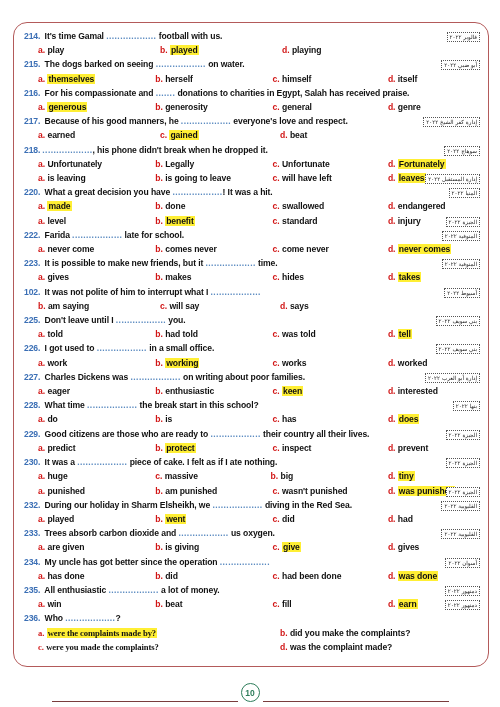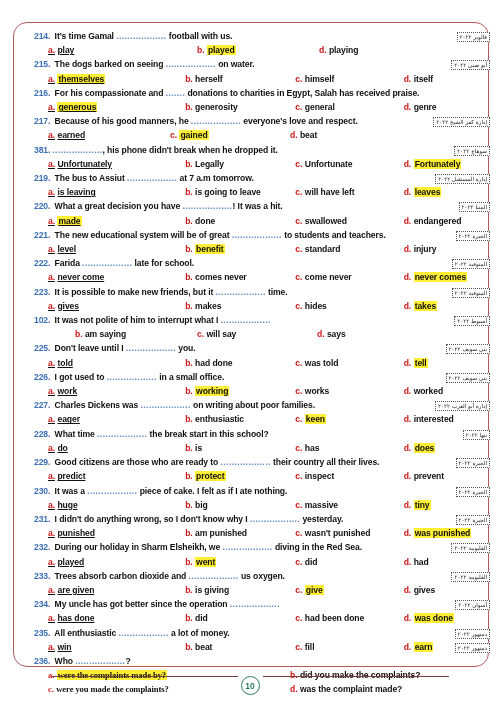--- a/index.html
+++ b/index.html
@@ -19,21 +19,21 @@
   #frame {
     position: absolute;
     left: 13px; top: 22px;
     width: 476px; height: 645px;
     border: 1.3px solid #b35a5a;
     border-radius: 14px 14px 14px 14px;
     background: #fff;
   }
   #content {
     position: absolute;
-    left: 28px; top: 26px;
+    left: 18px; top: 26px;
     width: 470px;
     padding: 3px 4px 0 4px;
   }
 
   .q {
     position: relative;
     margin: 0;
     padding: 0;
   }
   .stem {
@@ -74,22 +74,22 @@
     color: #d11616;
     font-weight: bold;
     margin-right: 2.5px;
   }
   .opt .tx { color: #111; }
   .opt.hl .tx {
     background: #ffef34;
     padding: 0 1px;
   }
   
-  .c1 { width: 122px; text-decoration: underline; }
-  .c2 { width: 122px; margin-left: 27px; }
+  .c1 { width: 122px; }
+  .c2 { width: 122px; }
   .c3 { width: 120px; }
   .c4 { width: 100px; }
   
   .w1 { width: 242px; font-family: Liberation Serif, serif; }
   .w2 { width: 200px; }
 
   
   .srctag {
     position: absolute;
     right: 4px;
@@ -104,21 +104,21 @@
     background: #fff;
   }
 
   
   #footer {
     position: absolute;
     left: 0; right: 0;
     top: 676px;
     height: 26px;
     display: flex;
-    align-items: flex-start;
+    align-items: flex-end;
     justify-content: center;
   }
   .frule {
     height: 1px;
     background: #7a3d3d;
     width: 186px;
   }
   #pagenum {
     width: 19px; height: 19px;
     border: 1.2px solid #2e7d5b;
@@ -170,51 +170,49 @@
       <div class="q">
         <div class="stem"><span class="qnum">217.</span><span> Because of his good manners, he </span><span class="blank">..................</span><span> everyone's love and respect.</span></div>
         <div class="srctag" style="top: 3px;">إدارة كفر الشيخ ٢٠٢٢</div>
         <div class="opts">
           <div class="opt c1"><span class="lt">a.</span><span class="tx">earned</span></div>
           <div class="opt c3 hl"><span class="lt">c.</span><span class="tx">gained</span></div>
           <div class="opt c4"><span class="lt">d.</span><span class="tx">beat</span></div>
         </div>
       </div>
       <div class="q">
-        <div class="stem"><span class="qnum">381.</span><span class="blank">..................</span><span>, his phone didn't break when he dropped it.</span></div>
+        <div class="stem"><span class="qnum">218.</span><span class="blank">..................</span><span>, his phone didn't break when he dropped it.</span></div>
         <div class="srctag" style="top: 3px;">سوهاج ٢٠٢٢</div>
         <div class="opts">
           <div class="opt c1"><span class="lt">a.</span><span class="tx">Unfortunately</span></div>
           <div class="opt c2"><span class="lt">b.</span><span class="tx">Legally</span></div>
           <div class="opt c3"><span class="lt">c.</span><span class="tx">Unfortunate</span></div>
           <div class="opt c4 hl"><span class="lt">d.</span><span class="tx">Fortunately</span></div>
         </div>
       </div>
       <div class="q">
-        <div class="stem"><span class="qnum">219.</span><span> The bus to Assiut </span><span class="blank">..................</span><span> at 7 a.m tomorrow.</span></div>
         <div class="srctag" style="top: 3px;">إدارة المستقبل ٢٠٢٢</div>
         <div class="opts">
           <div class="opt c1"><span class="lt">a.</span><span class="tx">is leaving</span></div>
           <div class="opt c2"><span class="lt">b.</span><span class="tx">is going to leave</span></div>
           <div class="opt c3"><span class="lt">c.</span><span class="tx">will have left</span></div>
           <div class="opt c4 hl"><span class="lt">d.</span><span class="tx">leaves</span></div>
         </div>
       </div>
       <div class="q">
         <div class="stem"><span class="qnum">220.</span><span> What a great decision you have </span><span class="blank">..................</span><span>! It was a hit.</span></div>
         <div class="srctag" style="top: 3px;">المنيا ٢٠٢٢</div>
         <div class="opts">
           <div class="opt c1 hl"><span class="lt">a.</span><span class="tx">made</span></div>
           <div class="opt c2"><span class="lt">b.</span><span class="tx">done</span></div>
           <div class="opt c3"><span class="lt">c.</span><span class="tx">swallowed</span></div>
           <div class="opt c4"><span class="lt">d.</span><span class="tx">endangered</span></div>
         </div>
       </div>
       <div class="q">
-        <div class="stem"><span class="qnum">221.</span><span> The new educational system will be of great </span><span class="blank">..................</span><span> to students and teachers.</span></div>
         <div class="srctag" style="top: 3px;">الجيزة ٢٠٢٢</div>
         <div class="opts">
           <div class="opt c1"><span class="lt">a.</span><span class="tx">level</span></div>
           <div class="opt c2 hl"><span class="lt">b.</span><span class="tx">benefit</span></div>
           <div class="opt c3"><span class="lt">c.</span><span class="tx">standard</span></div>
           <div class="opt c4"><span class="lt">d.</span><span class="tx">injury</span></div>
         </div>
       </div>
       <div class="q">
         <div class="stem"><span class="qnum">222.</span><span> Farida </span><span class="blank">..................</span><span> late for school.</span></div>
@@ -243,21 +241,21 @@
           <div class="opt c2"><span class="lt">b.</span><span class="tx">am saying</span></div>
           <div class="opt c3"><span class="lt">c.</span><span class="tx">will say</span></div>
           <div class="opt c4"><span class="lt">d.</span><span class="tx">says</span></div>
         </div>
       </div>
       <div class="q">
         <div class="stem"><span class="qnum">225.</span><span> Don't leave until I </span><span class="blank">..................</span><span> you.</span></div>
         <div class="srctag" style="top: 3px;">بني سويف ٢٠٢٢</div>
         <div class="opts">
           <div class="opt c1"><span class="lt">a.</span><span class="tx">told</span></div>
-          <div class="opt c2"><span class="lt">b.</span><span class="tx">had done</span></div>
+          <div class="opt c2"><span class="lt">b.</span><span class="tx">had told</span></div>
           <div class="opt c3"><span class="lt">c.</span><span class="tx">was told</span></div>
           <div class="opt c4 hl"><span class="lt">d.</span><span class="tx">tell</span></div>
         </div>
       </div>
       <div class="q">
         <div class="stem"><span class="qnum">226.</span><span> I got used to </span><span class="blank">..................</span><span> in a small office.</span></div>
         <div class="srctag" style="top: 3px;">بني سويف ٢٠٢٢</div>
         <div class="opts">
           <div class="opt c1"><span class="lt">a.</span><span class="tx">work</span></div>
           <div class="opt c2 hl"><span class="lt">b.</span><span class="tx">working</span></div>
@@ -293,27 +291,26 @@
           <div class="opt c2 hl"><span class="lt">b.</span><span class="tx">protect</span></div>
           <div class="opt c3"><span class="lt">c.</span><span class="tx">inspect</span></div>
           <div class="opt c4"><span class="lt">d.</span><span class="tx">prevent</span></div>
         </div>
       </div>
       <div class="q">
         <div class="stem"><span class="qnum">230.</span><span> It was a </span><span class="blank">..................</span><span> piece of cake. I felt as if I ate nothing.</span></div>
         <div class="srctag" style="top: 3px;">الجيزة ٢٠٢٢</div>
         <div class="opts">
           <div class="opt c1"><span class="lt">a.</span><span class="tx">huge</span></div>
+          <div class="opt c3"><span class="lt">c.</span><span class="tx">massive</span></div>
           <div class="opt c2"><span class="lt">b.</span><span class="tx">big</span></div>
-          <div class="opt c3"><span class="lt">c.</span><span class="tx">massive</span></div>
           <div class="opt c4 hl"><span class="lt">d.</span><span class="tx">tiny</span></div>
         </div>
       </div>
       <div class="q">
-        <div class="stem"><span class="qnum">231.</span><span> I didn't do anything wrong, so I don't know why I </span><span class="blank">..................</span><span> yesterday.</span></div>
         <div class="srctag" style="top: 3px;">الجيزة ٢٠٢٢</div>
         <div class="opts">
           <div class="opt c1"><span class="lt">a.</span><span class="tx">punished</span></div>
           <div class="opt c2"><span class="lt">b.</span><span class="tx">am punished</span></div>
           <div class="opt c3"><span class="lt">c.</span><span class="tx">wasn't punished</span></div>
           <div class="opt c4 hl"><span class="lt">d.</span><span class="tx">was punished</span></div>
         </div>
       </div>
       <div class="q">
         <div class="stem"><span class="qnum">232.</span><span> During our holiday in Sharm Elsheikh, we </span><span class="blank">..................</span><span> diving in the Red Sea.</span></div>

